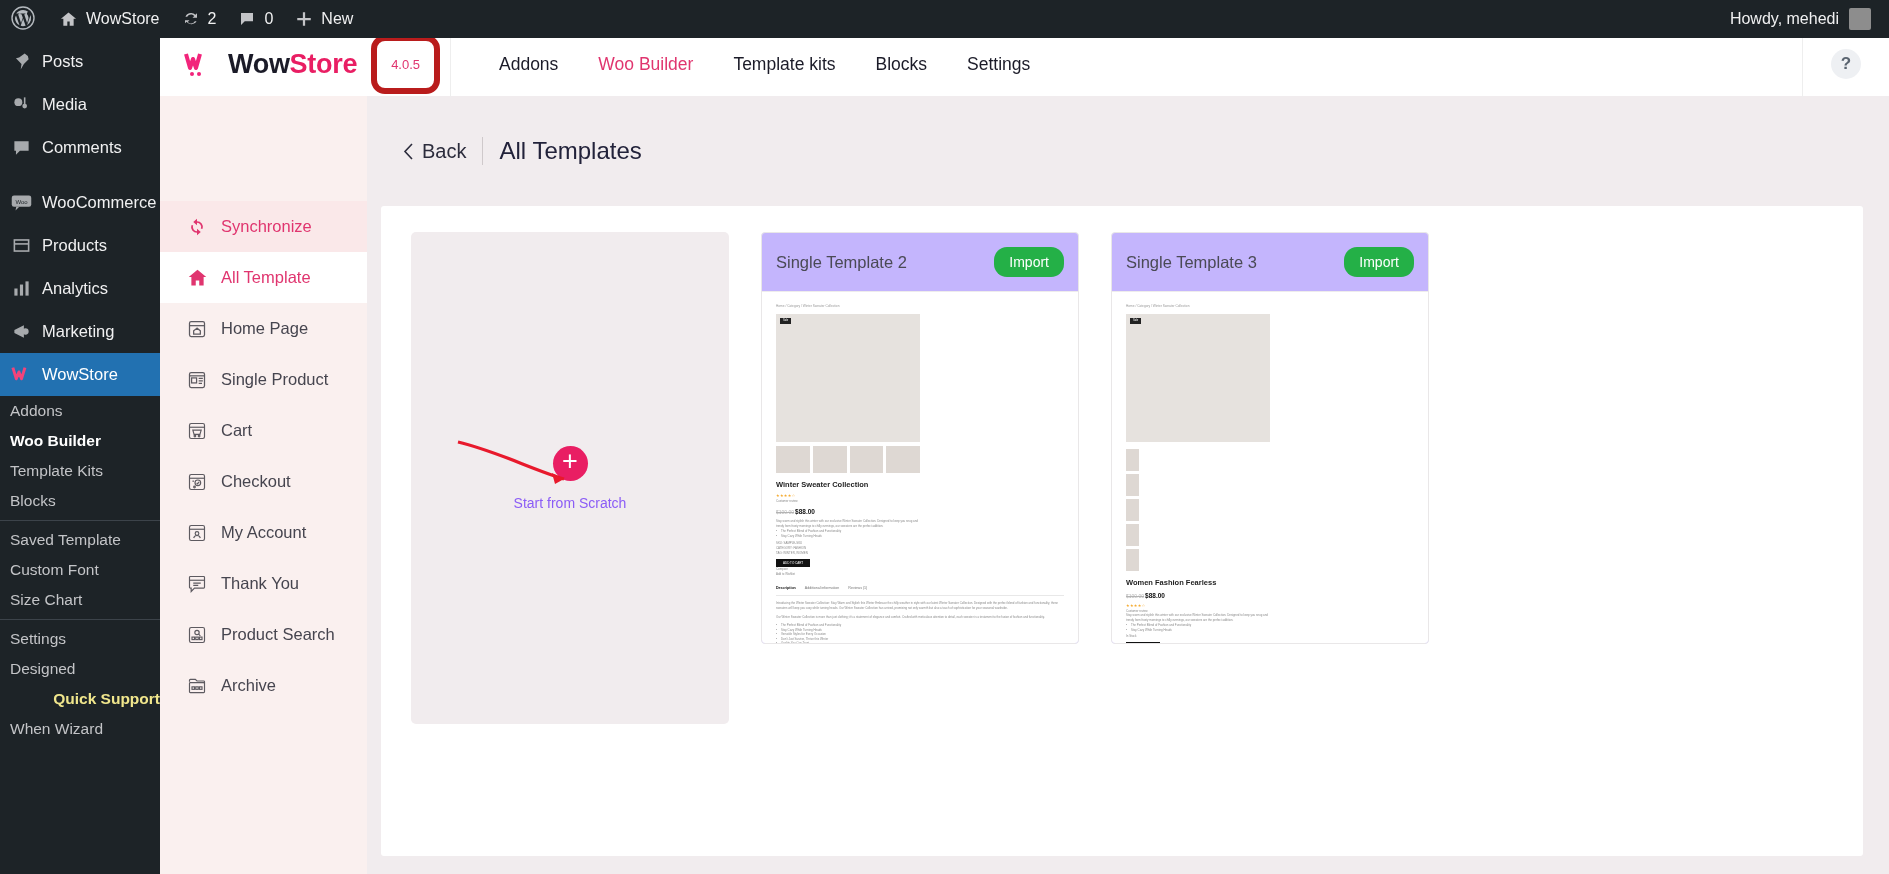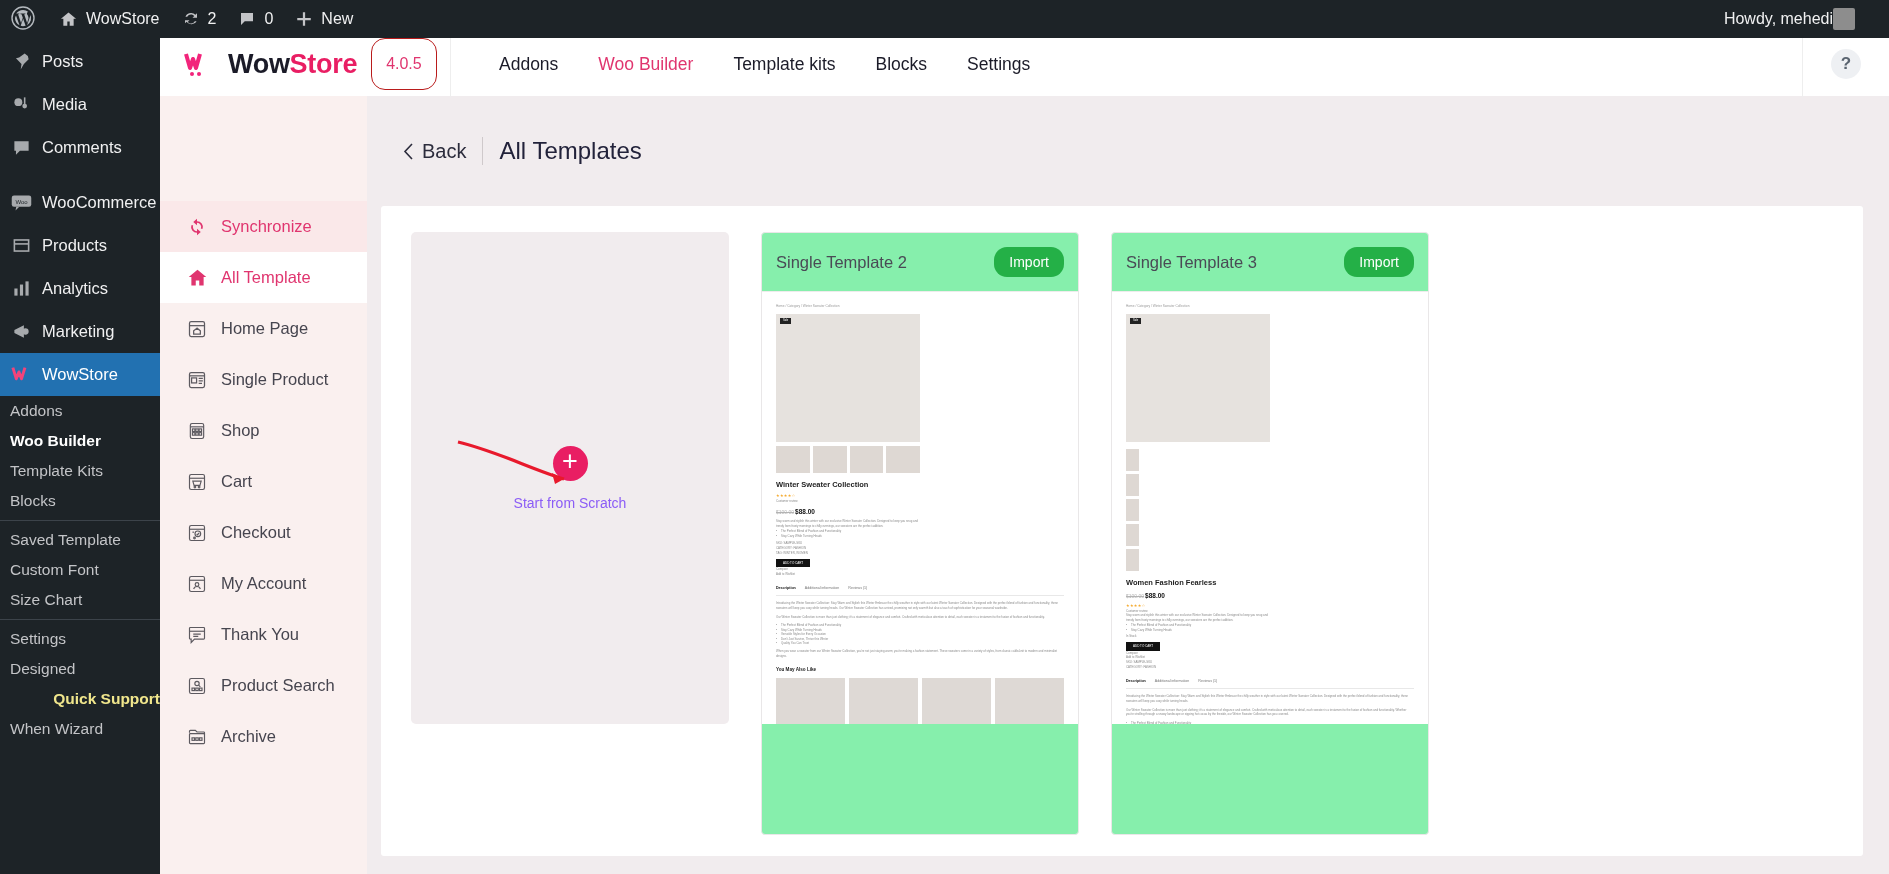--- a/index.html
+++ b/index.html
@@ -10,21 +10,21 @@
   }
   
   #wp-adminbar {
     position: absolute; top: 0; left: 0; width: 1889px; height: 38px;
     background: #1d2327; color: #f0f0f1; display: flex; align-items: center;
     z-index: 60; font-size: 16px;
   }
   .ab-item { display: flex; align-items: center; gap: 8px; padding: 0 11px; height: 38px; color: #c3c4c7; }
   .ab-item .lbl { color: #f0f0f1; font-size: 16px; }
   .ab-logo { width: 26px; height: 26px; }
-  .ab-right { margin-left: auto; display: flex; align-items: center; gap: 0; padding-right: 34px; }
+  .ab-right { margin-left: auto; display: flex; align-items: center; gap: 10px; padding-right: 18px; }
   .ab-avatar { width: 22px; height: 22px; background: #8d8d8d; border-radius: 2px; }
   .ico { display: inline-block; line-height: 0; }
 
   
   #wp-sidebar {
     position: absolute; top: 0; left: 0; width: 160px; height: 874px;
     background: #1d2327; z-index: 50; padding-top: 8px;
   }
   .wp-menu {
     display: flex; align-items: center; gap: 10px;
@@ -48,22 +48,22 @@
     width: 1729px; height: 844px; background: #f1ecee;
   }
   #plugin-header {
     height: 66px; background: #fff; border-top: 2px solid #e0356f;
     display: flex; align-items: center; position: relative;
   }
   .brand { display: flex; align-items: center; gap: 14px; padding-left: 24px; width: 290px; }
   .brand-name { font-size: 27px; font-weight: bold; color: #1b1b28; letter-spacing: -0.3px; }
   .brand-name .pink { color: #e91e63; }
   .version-pill {
-    border: 1px solid #b91c1c; color: #e0356f; border-radius: 14px;
-    font-size: 16px; padding: 16px 14px; background: #fff;
+    border: 6px solid #b91c1c; color: #e0356f; border-radius: 14px;
+    font-size: 13px; padding: 16px 14px; background: #fff;
   }
   .hdr-divider { width: 1px; height: 66px; background: #eee; }
   .hdr-nav { display: flex; align-items: center; gap: 40px; padding-left: 48px; }
   .hdr-nav a { font-size: 17.5px; color: #1b1b28; text-decoration: none; }
   .hdr-nav a.active { color: #e0356f; }
   .help-wrap { margin-left: auto; border-left: 1px solid #eee; height: 66px; display:flex; align-items:center; padding: 0 28px; }
   .help-btn {
     width: 30px; height: 30px; border-radius: 50%; background: #eef0f3;
     display: flex; align-items: center; justify-content: center;
     color: #5a6470; font-size: 17px; font-weight: bold;
@@ -101,21 +101,21 @@
     display: flex; flex-direction: column; align-items: center; justify-content: center;
     gap: 14px; position: relative;
   }
   .plus-circle {
     width: 35px; height: 35px; border-radius: 50%; background: #e91e63;
     color: #fff; font-size: 27px; line-height: 31px; text-align: center; font-weight: 300;
   }
   .scratch-label { font-size: 14px; color: #8b5cf6; }
   .arrow-svg { position: absolute; left: 45px; top: 207px; }
 
-  .tpl-card { width: 318px; height: 603px; border: 1px solid #e9e7e8; border-radius: 4px; background: #86efac; overflow: hidden; }
+  .tpl-card { width: 318px; height: 412px; border: 1px solid #e9e7e8; border-radius: 4px; background: #c4b5fd; overflow: hidden; }
   .tpl-card-head { height: 58px; display: flex; align-items: center; justify-content: space-between; padding: 0 14px; }
   .tpl-card-title { font-size: 16.5px; color: #4a4a55; }
   .import-btn {
     background: #24b047; color: #fff; font-size: 14px; border: none;
     border-radius: 13px; padding: 7px 15px; cursor: pointer;
   }
   .tpl-preview { border-top: 1px solid #eeecec; height: 433px; overflow: hidden; background: #fff; padding: 12px 14px; }
 
   
   .pv { font-size: 3.4px; color: #555; line-height: 1.5; transform-origin: top left; }
@@ -376,35 +376,20 @@
       <div class="tpl-item">
         <span class="tpl-ico">
           <svg width="20" height="20" viewBox="0 0 24 24" fill="none" stroke="#5d5a60" stroke-width="1.5">
               <rect x="3" y="3" width="18" height="18" rx="2"></rect>
               <path d="M3 7h18"></path>
               <rect x="5.5" y="9.5" width="6" height="6"></rect>
               <path d="M14 10h5M14 13h5M14 16h4"></path>
             </svg>
         </span>
         <span>Single Product</span>
-      </div>
-      <div class="tpl-item">
-        <span class="tpl-ico">
-          <svg width="20" height="20" viewBox="0 0 24 24" fill="none" stroke="#5d5a60" stroke-width="1.4">
-              <rect x="4" y="3" width="16" height="18" rx="2"></rect>
-              <path d="M4 7h16"></path>
-              <rect x="6.5" y="9.5" width="3" height="3"></rect>
-              <rect x="10.5" y="9.5" width="3" height="3"></rect>
-              <rect x="14.5" y="9.5" width="3" height="3"></rect>
-              <rect x="6.5" y="14" width="3" height="3"></rect>
-              <rect x="10.5" y="14" width="3" height="3"></rect>
-              <rect x="14.5" y="14" width="3" height="3"></rect>
-            </svg>
-        </span>
-        <span>Shop</span>
       </div>
       <div class="tpl-item">
         <span class="tpl-ico">
           <svg width="20" height="20" viewBox="0 0 24 24" fill="none" stroke="#5d5a60" stroke-width="1.4">
               <rect x="3" y="3" width="18" height="18" rx="2"></rect>
               <path d="M3 7.5h18"></path>
               <path d="M7 11h10l-1.5 5h-7z"></path>
               <circle cx="9.5" cy="18" r="1"></circle>
               <circle cx="14.5" cy="18" r="1"></circle>
             </svg>

